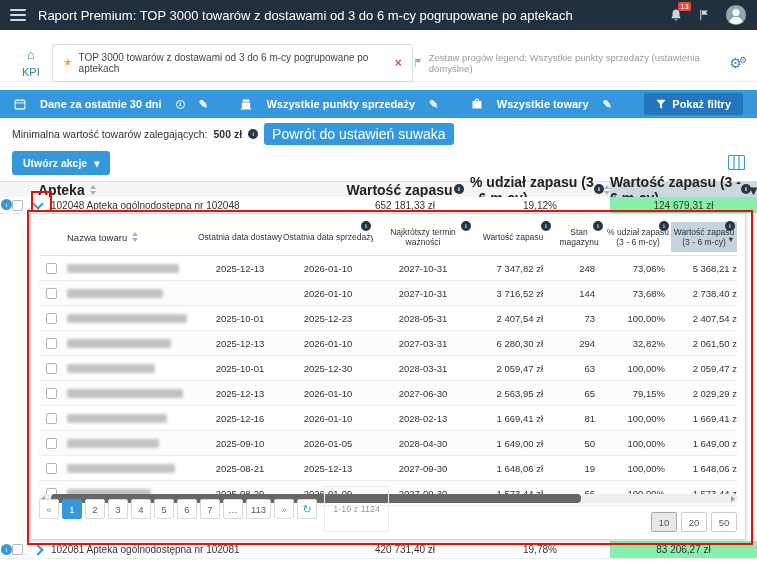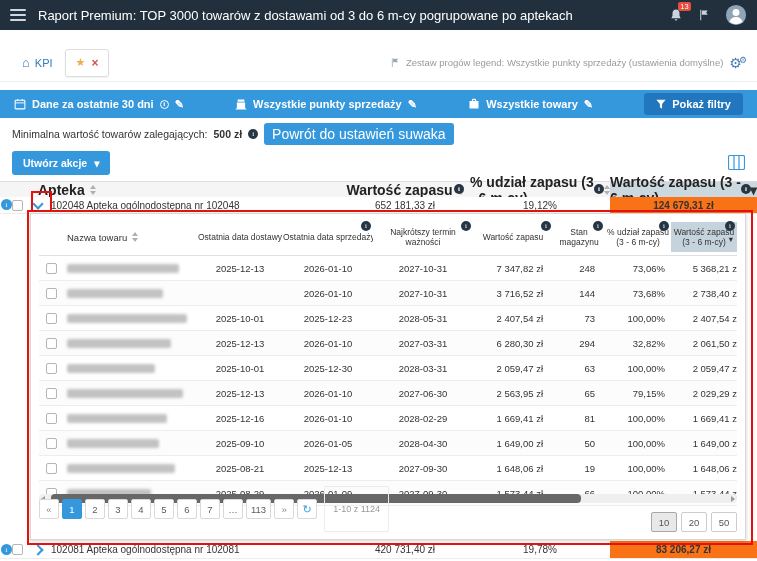--- a/index.html
+++ b/index.html
@@ -13,35 +13,35 @@
   .burger i{height:2px;background:#cfd8e0;border-radius:1px;}
   .topbar .title{color:#fff;font-size:13px;white-space:nowrap;}
   .top-right{margin-left:auto;display:flex;align-items:center;gap:15px;}
   .bellwrap{position:relative;display:inline-flex;}
   .nbadge{position:absolute;top:-6px;right:-8px;background:#e74c3c;color:#fff;font-size:7.5px;
           border-radius:2px;padding:1px 2px;min-width:9px;text-align:center;line-height:1;}
 
   
   .tabbar{position:absolute;top:44px;left:0;right:0;height:38px;background:#fff;
           display:flex;align-items:center;padding:0 10px;box-sizing:border-box;border-bottom:1px solid #eee;}
-  .tab-kpi{display:flex;align-items:center;gap:5px;color:#337ab7;font-size:11px;padding:8px 12px;cursor:pointer;}
+  .tab-kpi{display:flex;align-items:center;gap:5px;color:#337ab7;font-size:11px;padding:8px 12px;cursor:pointer;flex-direction:column;}
   .i-home::before{content:"⌂";font-size:13px;line-height:1;}
   .tab-active{display:flex;align-items:center;gap:6px;background:#fff;border:1px solid #ddd;
               border-radius:3px;padding:7px 10px;font-size:10px;color:#444;box-shadow:0 1px 2px rgba(0,0,0,.06);}
   .i-star::before{content:"★";color:#f0ad4e;font-size:11px;line-height:1;}
   .i-close::before{content:"×";color:#d9534f;font-weight:bold;font-size:12px;line-height:1;}
   .legend{margin-left:auto;display:flex;align-items:center;gap:6px;color:#9a9a9a;font-size:9.5px;}
   .i-gears{color:#4a7fb5;line-height:1;white-space:nowrap;}
   .i-gears::before{content:"⚙";font-size:14px;}
   .i-gears::after{content:"⚙";font-size:9px;vertical-align:top;margin-left:-3px;}
 
   
   .filterbar{position:absolute;top:90px;left:0;right:0;height:28px;background:#3598dc;color:#fff;
              display:flex;align-items:center;justify-content:space-between;padding:0 14px;box-sizing:border-box;}
-  .fitem{display:flex;align-items:center;gap:6px;font-weight:bold;font-size:11px;cursor:pointer;white-space:nowrap;}
+  .fitem{display:flex;align-items:center;gap:14px;font-weight:bold;font-size:11px;cursor:pointer;white-space:nowrap;}
   .i-pencil::before{content:"✎";font-size:11px;line-height:1;}
   .show-filters{display:flex;align-items:center;gap:6px;background:#2176bd;border:none;color:#fff;
                 font-weight:bold;font-size:11px;padding:5px 12px;border-radius:3px;cursor:pointer;
                 font-family:inherit;}
 
   
   .slider-row{position:absolute;top:123px;left:12px;right:12px;display:flex;align-items:center;gap:6px;
               font-size:10.5px;color:#333;}
   .slider-row b{font-weight:bold;}
   .reset-btn{background:#3598dc;color:#fff;border:none;font-size:14px;padding:3px 8px;border-radius:3px;
@@ -79,21 +79,21 @@
   .mh-d,.mc-d{flex:1;}
   .mh-d{background:#ccd8e0;}
   .mh .info{position:absolute;right:6px;top:2px;}
   .mh .i-caret{margin-left:5px;color:#333;}
   .mt-row{position:absolute;left:0;right:0;height:16px;display:flex;align-items:center;font-size:10px;
           border-bottom:1px solid #ececec;background:#fff;}
   .mt-row.r1{top:197px;}
   .mt-row.r2{top:541px;height:17px;}
   .mc-a{width:340px;justify-content:flex-start;padding-left:12px;gap:11px;}
   .mc-a .name-txt{margin-left:-2px;}
-  .mc-d{background:#f97316;font-weight:bold;}
+  .mc-d{background:#86efac;}
 
   
   .detail-panel{position:absolute;top:213px;left:30px;width:716px;height:327px;background:#fff;
                 border:1px solid #d8d8d8;box-shadow:0 1px 4px rgba(0,0,0,.18);box-sizing:border-box;
                 padding:6px 8px;z-index:5;}
   .dt-header{display:flex;border-bottom:1px solid #e0e0e0;padding:2px 0 3px;}
   .dh{display:flex;align-items:center;justify-content:center;text-align:center;font-size:8.5px;color:#333;
       position:relative;box-sizing:border-box;min-height:30px;}
   .dh.chk{width:24px;}
   .dh.name{width:134px;justify-content:flex-start;text-align:left;font-size:9.5px;padding-left:4px;}
@@ -197,20 +197,21 @@
     </div>
   </header>
 
   <div class="tabbar">
     <div class="tab-kpi">
       <span class="i-home"></span>
       <span>KPI</span>
     </div>
     <div class="tab-active">
       <span class="i-star"></span>
+      <span>TOP 3000 towarów z dostawami od 3 do 6 m-cy pogrupowane po aptekach</span>
       <span class="i-close"></span>
     </div>
     <div class="legend">
       <span>
         <svg width="10" height="11" viewBox="0 0 16 16">
             <path fill="#9aa6b1" d="M3 1h1.2v14H3zM5 2h8l-2.2 2.8L13 7.6H5z"></path>
           </svg>
       </span>
       <span>Zestaw progów legend: Wszystkie punkty sprzedaży (ustawienia domyślne)</span>
       <span class="i-gears"></span>
@@ -455,21 +456,21 @@
       </div>
       <div class="dt-row">
         <div class="dc chk">
             <span class="cb"></span>
           </div>
         <div class="dc name">
             <span class="blur"></span>
           </div>
         <div class="dc dely">2025-12-16</div>
         <div class="dc sale">2026-01-10</div>
-        <div class="dc expy">2028-02-29</div>
+        <div class="dc expy">2028-02-13</div>
         <div class="dc val">1 669,41 zł</div>
         <div class="dc stock">81</div>
         <div class="dc share">100,00%</div>
         <div class="dc v36">1 669,41 z</div>
       </div>
       <div class="dt-row">
         <div class="dc chk">
             <span class="cb"></span>
           </div>
         <div class="dc name">

